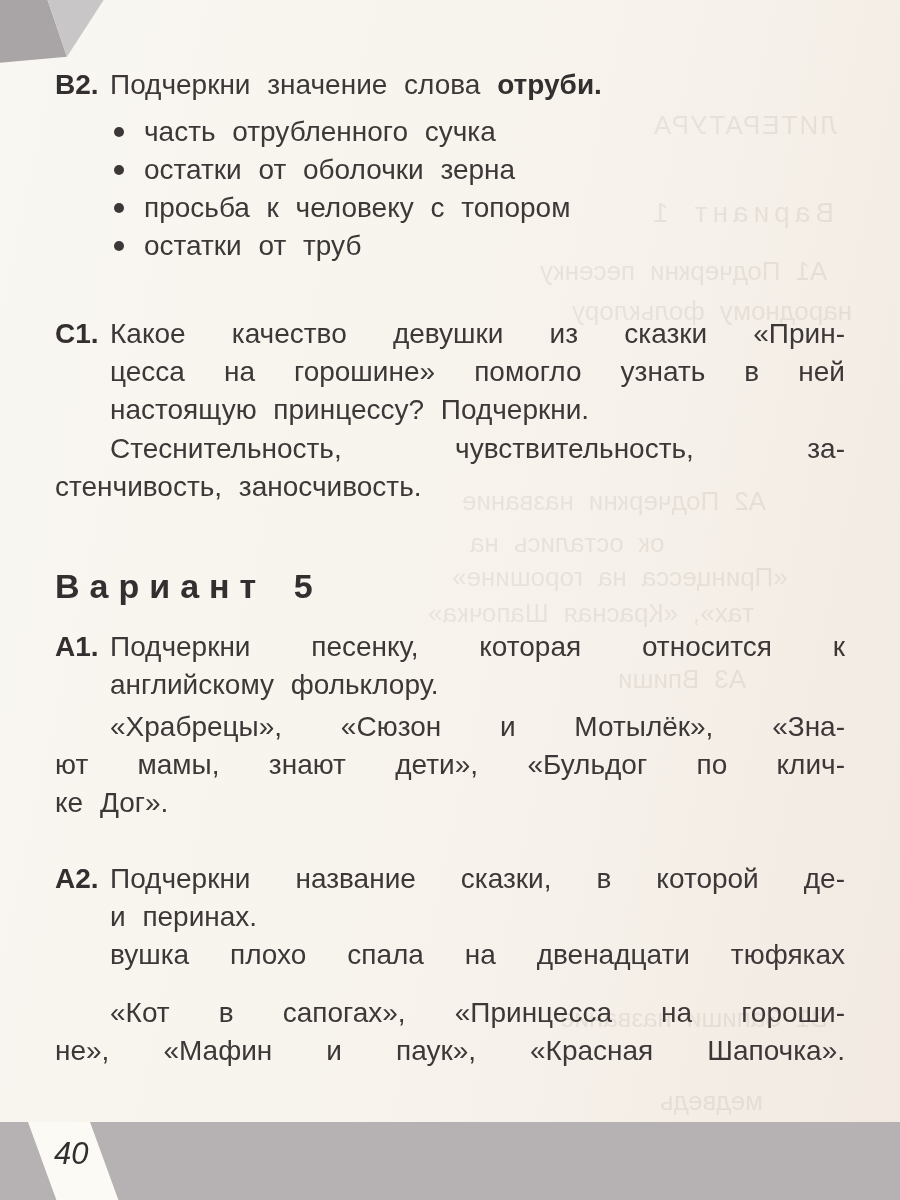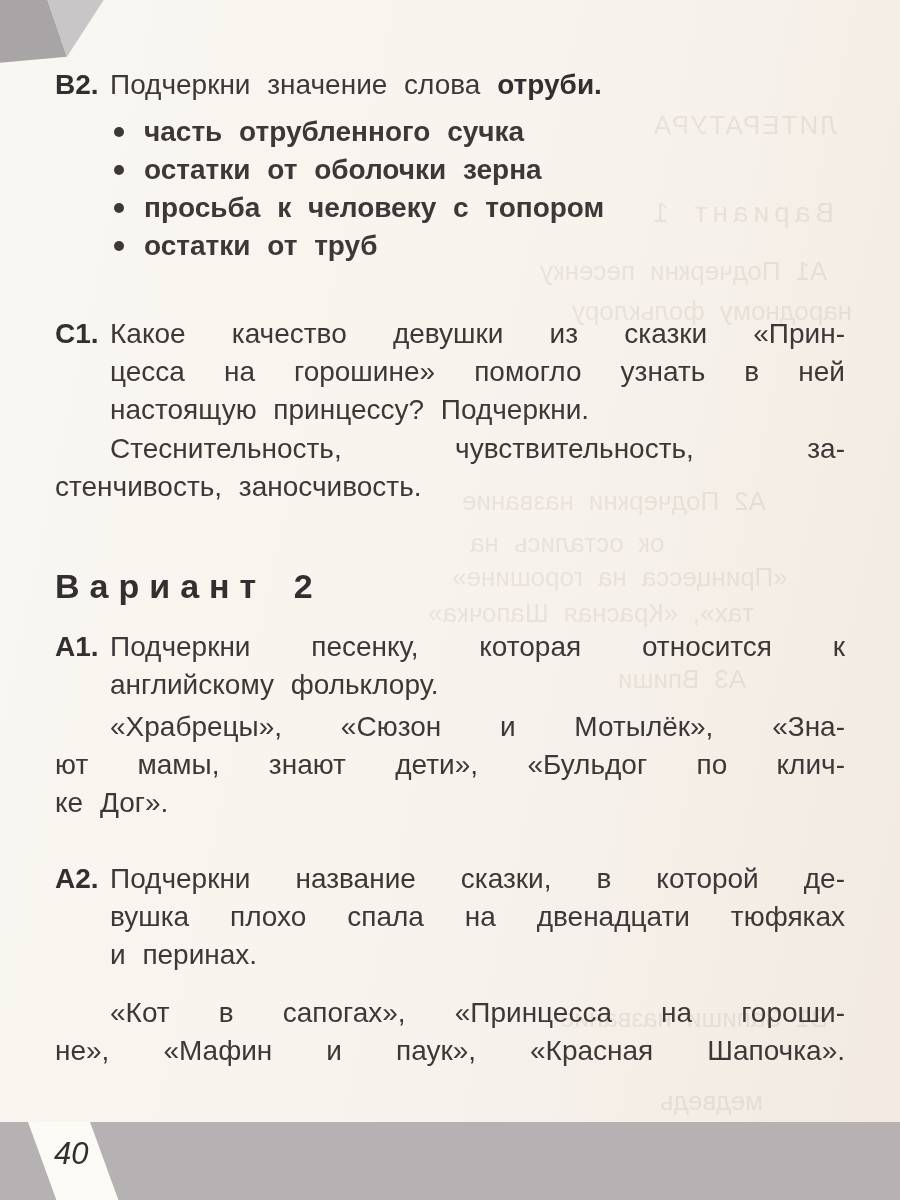--- a/index.html
+++ b/index.html
@@ -53,21 +53,21 @@
   .task{position:relative;padding-left:55px;}
   .task-label{
     position:absolute;left:0;top:0;
     font-weight:bold;color:var(--ink-bold);
   }
   .bold{font-weight:bold;color:var(--ink-bold);}
   .jline{text-align:justify;text-align-last:justify;text-justify:inter-word;}
   .ans{margin-left:-55px;}
   .ans .first{text-indent:55px;}
 
-  .bullets{margin:9px 0 12px 0;padding:0;list-style:none;font-weight:bold;}
+  .bullets{margin:9px 0 12px 0;padding:0;list-style:none;}
   .bullets li{display:flex;align-items:center;}
   .dot{width:10px;height:10px;border-radius:50%;background:var(--ink);margin:0 20px 0 4px;flex:none;}
 
   #task-b2{margin-bottom:50px;}
   #task-c1 .ans{margin-top:1px;}
   .heading{
     margin:58px 0 20px 0;padding-left:0;
     font-size:34px;line-height:44px;letter-spacing:10px;word-spacing:8px;
     color:var(--ink-bold);
   }
@@ -136,38 +136,38 @@
       <div class="task-label">С1.</div>
       <div class="qline jline">Какое качество девушки из сказки «Прин-</div>
       <div class="qline jline">цесса на горошине» помогло узнать в ней</div>
       <div class="qline">настоящую принцессу? Подчеркни.</div>
       <div class="ans">
         <div class="jline first">Стеснительность, чувствительность, за-</div>
         <div>стенчивость, заносчивость.</div>
       </div>
     </section>
 
-    <h2 class="heading">Вариант 2</h2>
+    <h2 class="heading">Вариант 5</h2>
 
     <section class="task" id="task-a1">
       <div class="task-label">А1.</div>
       <div class="qline jline">Подчеркни песенку, которая относится к</div>
       <div class="qline">английскому фольклору.</div>
       <div class="ans">
         <div class="jline first">«Храбрецы», «Сюзон и Мотылёк», «Зна-</div>
         <div class="jline">ют мамы, знают дети», «Бульдог по клич-</div>
         <div>ке Дог».</div>
       </div>
     </section>
 
     <section class="task" id="task-a2">
       <div class="task-label">А2.</div>
       <div class="qline jline">Подчеркни название сказки, в которой де-</div>
+      <div class="qline">и перинах.</div>
       <div class="qline jline">вушка плохо спала на двенадцати тюфяках</div>
-      <div class="qline">и перинах.</div>
       <div class="ans">
         <div class="jline first">«Кот в сапогах», «Принцесса на гороши-</div>
         <div class="jline">не», «Мафин и паук», «Красная Шапочка».</div>
       </div>
     </section>
 
   </div>
 
   <div class="band">
     <div class="stripe"></div>

